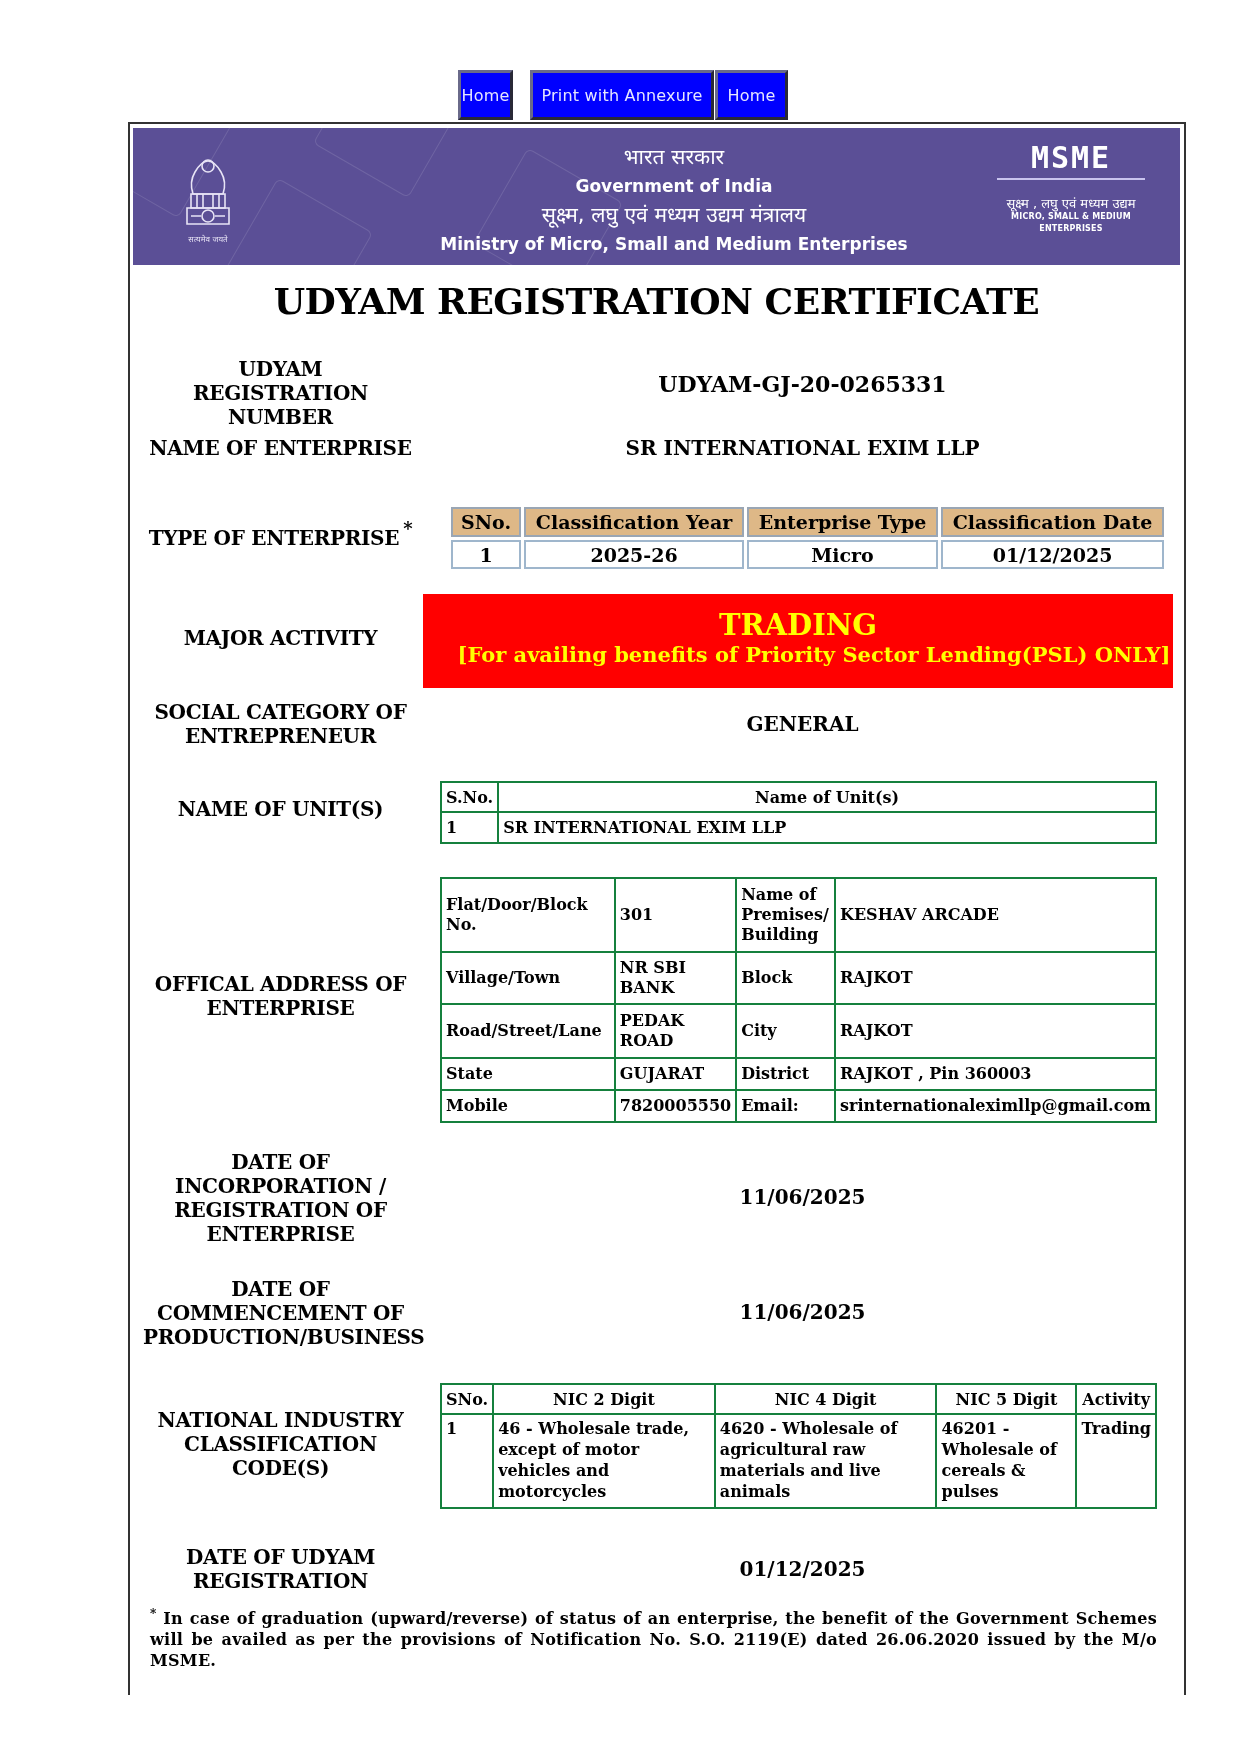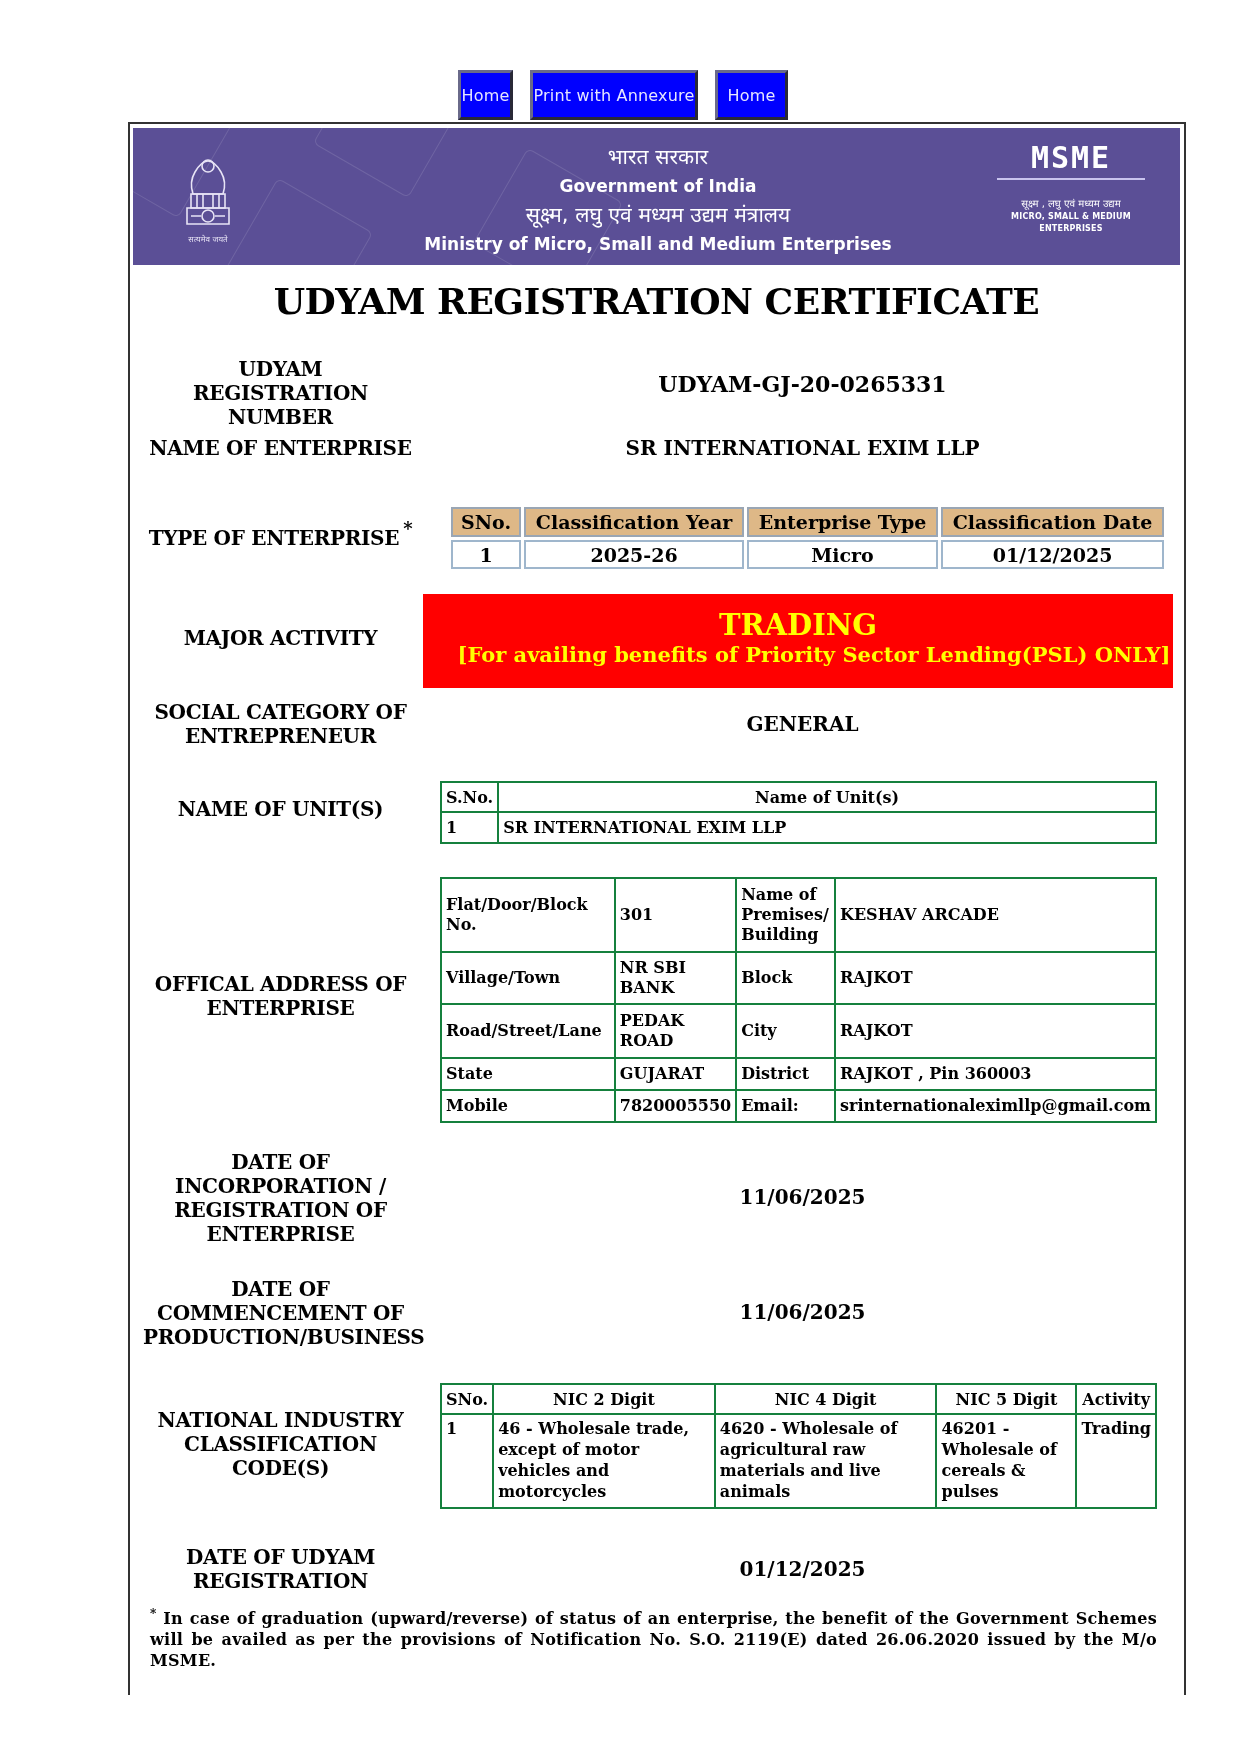--- a/index.html
+++ b/index.html
@@ -2,37 +2,37 @@
 <html><head>
 <meta charset="utf-8">
 <style>
   * { box-sizing: border-box; }
   html, body { margin: 0; padding: 0; background: #ffffff; }
   body { width: 1240px; height: 1753px; position: relative; font-family: "DejaVu Serif", serif; color: #000; overflow: hidden; }
 
   .btn-row { position: absolute; top: 70px; left: 0; width: 1240px; height: 52px; }
   .nav-btn { position: absolute; top: 0; height: 50px; background: #0000ff; color: #e6e6ff; font-family: "DejaVu Sans", sans-serif; font-size: 16px; font-weight: normal; border: 3px outset #6a6a8a; display: flex; align-items: center; justify-content: center; cursor: pointer; letter-spacing: 0.2px; }
   #btn-print { left: 458px; width: 55px; }
-  #btn-annex { left: 530px; width: 168px; }
+  #btn-annex { left: 530px; width: 184px; }
   #btn-home { left: 715px; width: 73px; }
 
   .frame { position: absolute; left: 128px; top: 122px; width: 1058px; height: 1573px; border-left: 2px solid #333; border-right: 2px solid #333; border-top: 2px solid #333; }
 
   .banner { position: absolute; left: 133px; top: 128px; width: 1047px; height: 137px; background: #5b4f96; overflow: hidden; }
   .banner .hex { position: absolute; border: 1px solid rgba(255,255,255,0.12); width: 110px; height: 110px; transform: rotate(30deg); border-radius: 6px; }
   .emblem { position: absolute; left: 40px; top: 14px; width: 70px; height: 110px; }
-  .banner-text { position: absolute; left: 200px; width: 650px; text-align: center; color: #ffffff; font-family: "DejaVu Sans", sans-serif; }
+  .banner-text { position: absolute; left: 216px; width: 650px; text-align: center; color: #ffffff; font-family: "DejaVu Sans", sans-serif; }
   .bt-hi1 { top: 14px; font-size: 21px; }
   .bt-en1 { top: 48px; font-size: 17px; font-weight: bold; }
   .bt-hi2 { top: 72px; font-size: 21px; }
   .bt-en2 { top: 106px; font-size: 17px; font-weight: bold; }
   .msme-logo { position: absolute; left: 858px; top: 12px; width: 160px; height: 80px; color: #fff; text-align: center; font-family: "DejaVu Sans", sans-serif; }
   .msme-word { font-size: 30px; font-weight: bold; letter-spacing: 2px; line-height: 36px; font-family: "DejaVu Sans Mono", monospace; }
   .msme-line { height: 2px; background: #c9c4ee; margin: 2px 6px 3px; }
-  .msme-hi { font-size: 10px; line-height: 14px; margin-top: 17px; }
+  .msme-hi { font-size: 13px; line-height: 14px; margin-top: 17px; }
   .msme-en { font-size: 8px; font-weight: bold; line-height: 12px; letter-spacing: 0.2px; }
 
   .cert-title { position: absolute; left: 133px; top: 280px; width: 1047px; text-align: center; font-size: 36px; font-weight: bold; font-family: "DejaVu Serif", serif; letter-spacing: -0.5px; }
 
   .lbl { position: absolute; left: 148px; width: 265px; text-align: center; font-weight: bold; font-size: 20px; line-height: 24px; letter-spacing: -0.3px; }
   .val { position: absolute; left: 425px; width: 755px; text-align: center; font-weight: bold; font-size: 20px; line-height: 24px; }
 
   table { border-collapse: separate; font-family: "DejaVu Serif", serif; }
 
   .cls-table { position: absolute; left: 448px; top: 504px; border-spacing: 3px; }

